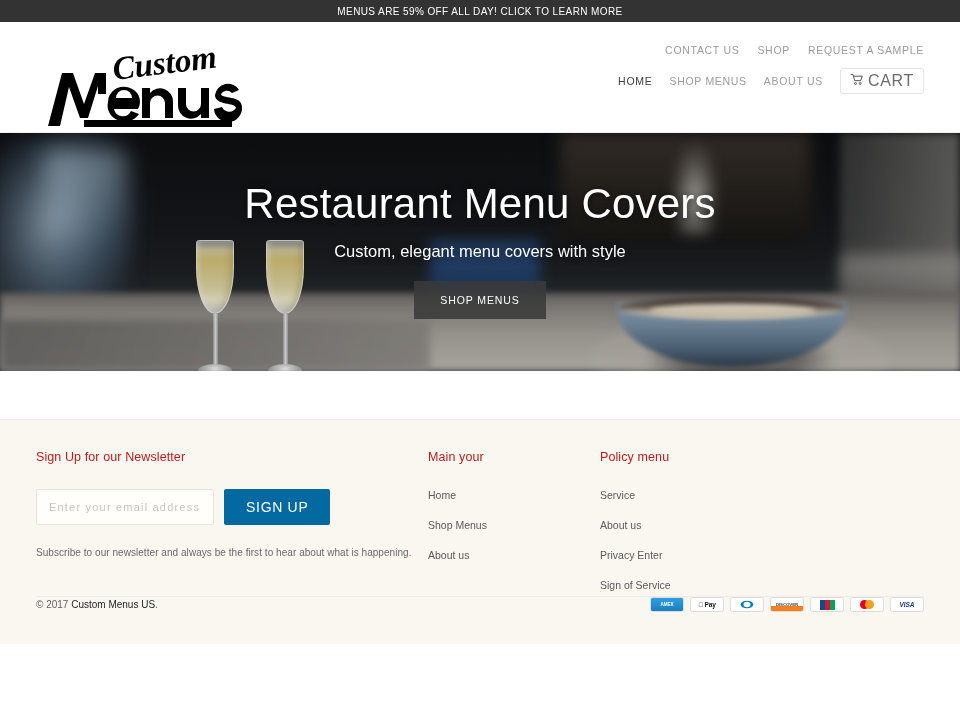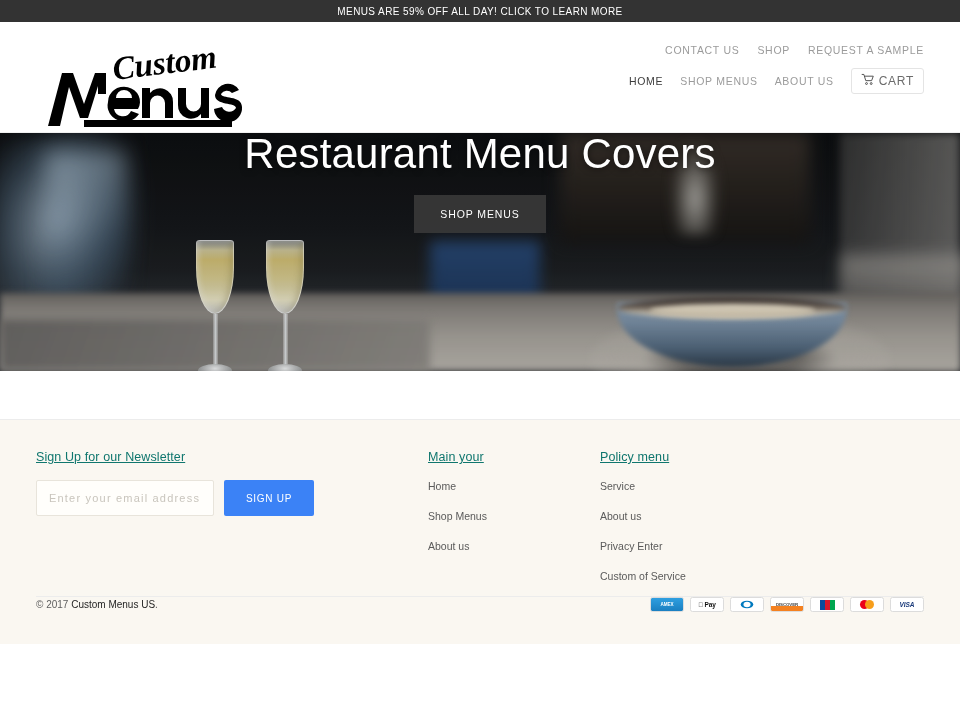--- a/index.html
+++ b/index.html
@@ -60,21 +60,21 @@
     font-size: 10.5px; letter-spacing: .7px; color: #9b9b9b;
     text-decoration: none; white-space: nowrap; cursor: pointer;
   }
   .navlink.active { color: #3c3c3c; }
   .cart-btn {
     border: 1px solid #e4e4e4; border-radius: 3px;
     height: 26px; padding: 0 9px;
     display: flex; align-items: center; gap: 5px;
     background: #fff; cursor: pointer;
   }
-  .cart-btn .lbl { font-size: 12px; letter-spacing: .7px; color: #6b6b6b; }
+  .cart-btn .lbl { font-size: 16px; letter-spacing: .7px; color: #6b6b6b; }
 
   
   .hero {
     position: relative; height: 238px; overflow: hidden;
     background: #1b1d1f;
   }
   .hero-bg { position: absolute; inset: 0; }
 
   
   .bg-base {
@@ -183,20 +183,21 @@
     background: radial-gradient(ellipse at 50% 35%, rgba(250,252,253,.92), rgba(196,202,206,.55) 62%, rgba(150,158,164,.25));
   }
   .flute-a { left: 196px; }
   .flute-b { left: 266px; }
 
   .hero-scrim { position: absolute; inset: 0; background: rgba(0,0,0,.10); }
 
   .hero-content {
     position: absolute; inset: 0; z-index: 5;
     display: flex; flex-direction: column; align-items: center;
+    padding-top: 50px;
   }
   .hero-title {
     font-size: 42px; font-weight: 400; color: #ffffff;
     letter-spacing: .2px; line-height: 1;
     text-shadow: 0 1px 7px rgba(0,0,0,.55);
   }
   .hero-sub {
     margin-top: 17px;
     font-size: 16.5px; color: #ffffff; font-weight: 400;
     text-shadow: 0 1px 6px rgba(0,0,0,.6);
@@ -223,41 +224,41 @@
     position: relative;
     padding: 30px 36px 0 36px;
   }
   .footer-cols { display: flex; }
   .col-news { width: 392px; }
   .col-main { width: 172px; }
   .col-foot { width: 170px; }
   .col-social { flex: 1; }
 
   .fhead {
-    font-size: 12.5px; color: #0f766e; font-weight: 400;
-    letter-spacing: .1px; margin-bottom: 16px; text-decoration: underline;
+    font-size: 12.5px; color: #b91c1c; font-weight: 400;
+    letter-spacing: .1px; margin-bottom: 25px;
   }
   .flink {
     display: block; font-size: 10.5px; color: #5a5a5a;
     text-decoration: none; margin-bottom: 18px; cursor: pointer;
   }
 
   .news-form { display: flex; align-items: center; gap: 10px; }
   .email-input {
     width: 178px; height: 36px;
     border: 1px solid #e8e4db; background: #fffefb; border-radius: 2px;
     padding: 0 12px; outline: none;
     font-size: 11px; color: #555;
     font-family: "Liberation Sans", sans-serif; letter-spacing: 1px;
   }
   .email-input::placeholder { color: #c9c5bd; letter-spacing: 1.2px; }
   .signup-btn {
     height: 36px; padding: 0 22px;
-    background: #3b82f6; color: #ffffff; border: none; border-radius: 2px;
-    font-size: 10px; letter-spacing: .7px; cursor: pointer;
+    background: #0369a1; color: #ffffff; border: none; border-radius: 2px;
+    font-size: 14px; letter-spacing: .7px; cursor: pointer;
     font-family: "Liberation Sans", sans-serif;
   }
   .news-note {
     margin-top: 22px; font-size: 10px; color: #6a6a6a; letter-spacing: .05px;
   }
 
   .socials { display: flex; gap: 8px; }
   .soc {
     width: 21px; height: 21px; border-radius: 50%;
     background: #3a382f;
@@ -384,52 +385,54 @@
       <div class="bowl-g"></div>
         <div class="stem"></div>
         <div class="foot"></div>
     </div>
 
     <div class="hero-scrim"></div>
   </div>
 
   <div class="hero-content">
     <h1 class="hero-title">Restaurant Menu Covers</h1>
+    <p class="hero-sub">Custom, elegant menu covers with style</p>
     <button class="hero-btn">SHOP MENUS</button>
   </div>
 
 </section>
 
 <div class="gap"></div>
 
 <footer class="footer">
 
   <div class="footer-cols">
 
     <div class="col-news">
       <div class="fhead">Sign Up for our Newsletter</div>
       <div class="news-form">
         <input class="email-input" type="email" placeholder="Enter your email address..." style="">
         <button class="signup-btn">SIGN UP</button>
       </div>
+      <div class="news-note">Subscribe to our newsletter and always be the first to hear about what is happening.</div>
     </div>
 
     <div class="col-main">
       <div class="fhead">Main your</div>
       <a class="flink" href="#">Home</a>
       <a class="flink" href="#">Shop Menus</a>
       <a class="flink" href="#">About us</a>
     </div>
 
     <div class="col-foot">
       <div class="fhead">Policy menu</div>
       <a class="flink" href="#">Service</a>
       <a class="flink" href="#">About us</a>
       <a class="flink" href="#">Privacy Enter</a>
-      <a class="flink" href="#">Custom of Service</a>
+      <a class="flink" href="#">Sign of Service</a>
     </div>
 
 
   </div>
 
   <div class="footer-bottom">
     <div class="copy">
       <span>© 2017 </span><a href="#">Custom Menus US</a><span>.</span>
     </div>
 

